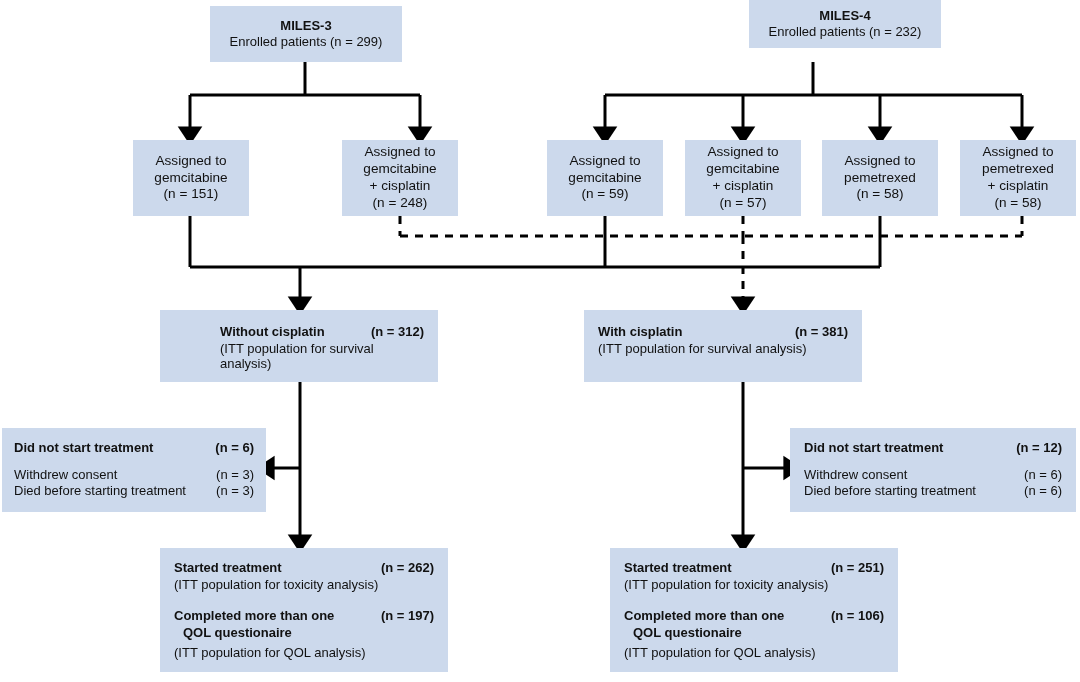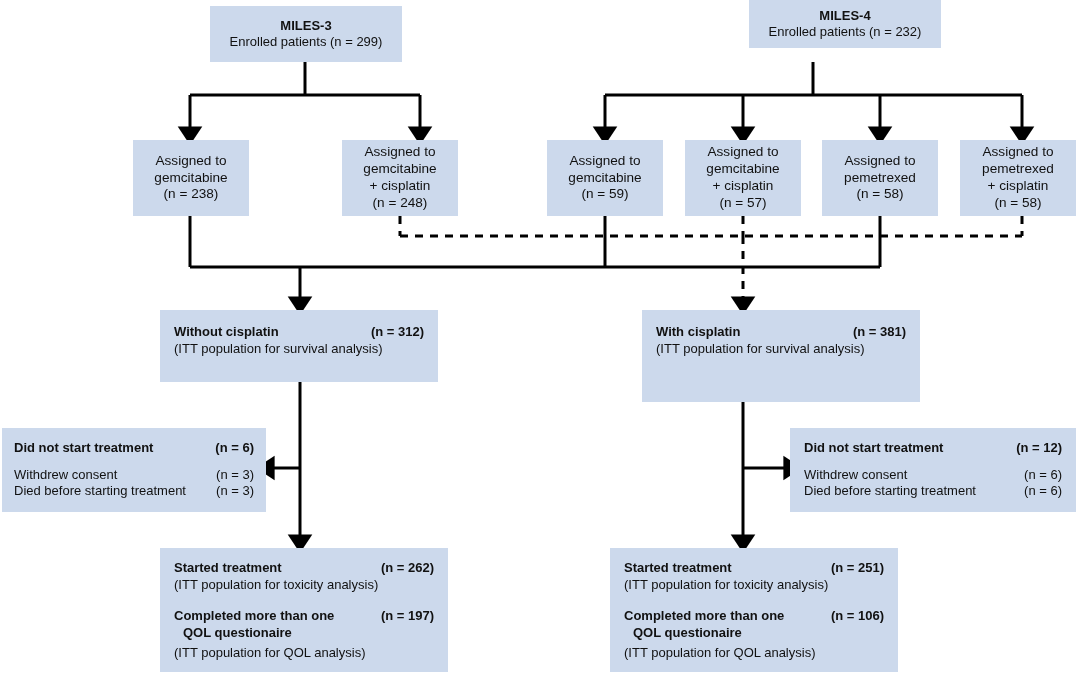--- a/index.html
+++ b/index.html
@@ -74,21 +74,21 @@
     <div class="ctr fs14">
       <div class="b">MILES-4</div>
       <div>Enrolled patients (n = 232)</div>
     </div>
   </div>
 
   <div class="box" style="left:133px;top:140px;width:116px;height:76px;">
     <div class="ctr fs13">
       <div>Assigned to</div>
       <div>gemcitabine</div>
-      <div>(n = 238)</div>
+      <div>(n = 151)</div>
     </div>
   </div>
 
   <div class="box" style="left:342px;top:140px;width:116px;height:76px;">
     <div class="ctr fs13">
       <div>Assigned to</div>
       <div>gemcitabine</div>
       <div>+ cisplatin</div>
       <div>(n = 248)</div>
     </div>
@@ -122,30 +122,30 @@
   <div class="box" style="left:960px;top:140px;width:116px;height:76px;">
     <div class="ctr fs13">
       <div>Assigned to</div>
       <div>pemetrexed</div>
       <div>+ cisplatin</div>
       <div>(n = 58)</div>
     </div>
   </div>
 
   <div class="box" style="left:160px;top:310px;width:278px;height:72px;">
-    <div class="pad" style="padding:14px 14px 0 14px;">
+    <div class="pad" style="padding:14px 14px 0 14px;margin-left:46px;">
       <div class="row fs14">
         <span class="b">Without cisplatin</span>
         <span class="b">(n = 312)</span>
       </div>
       <div class="fs14" style="margin-top:2px;">(ITT population for survival analysis)</div>
     </div>
   </div>
 
-  <div class="box" style="left:642px;top:310px;width:278px;height:92px;">
+  <div class="box" style="left:584px;top:310px;width:278px;height:72px;">
     <div class="pad" style="padding:14px 14px 0 14px;">
       <div class="row fs14">
         <span class="b">With cisplatin</span>
         <span class="b">(n = 381)</span>
       </div>
       <div class="fs14" style="margin-top:2px;">(ITT population for survival analysis)</div>
     </div>
   </div>
 
   <div class="box" style="left:2px;top:428px;width:264px;height:84px;">

